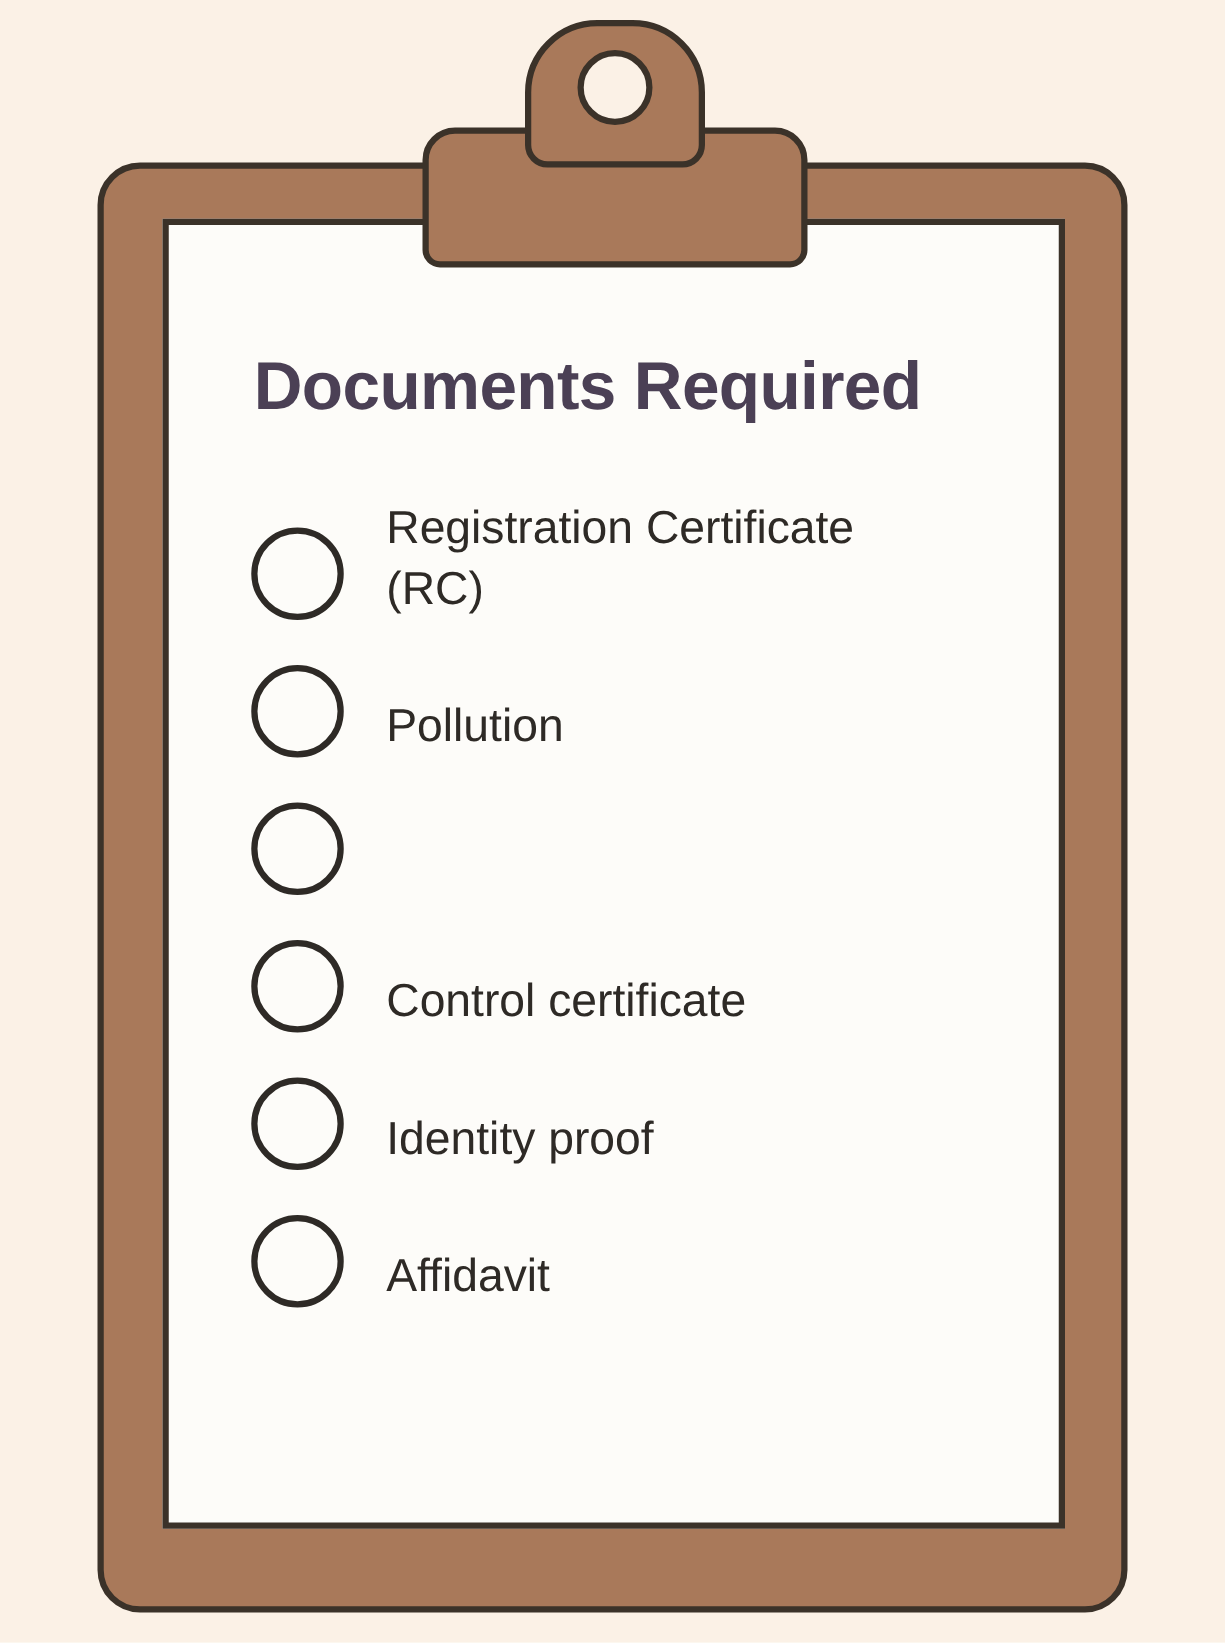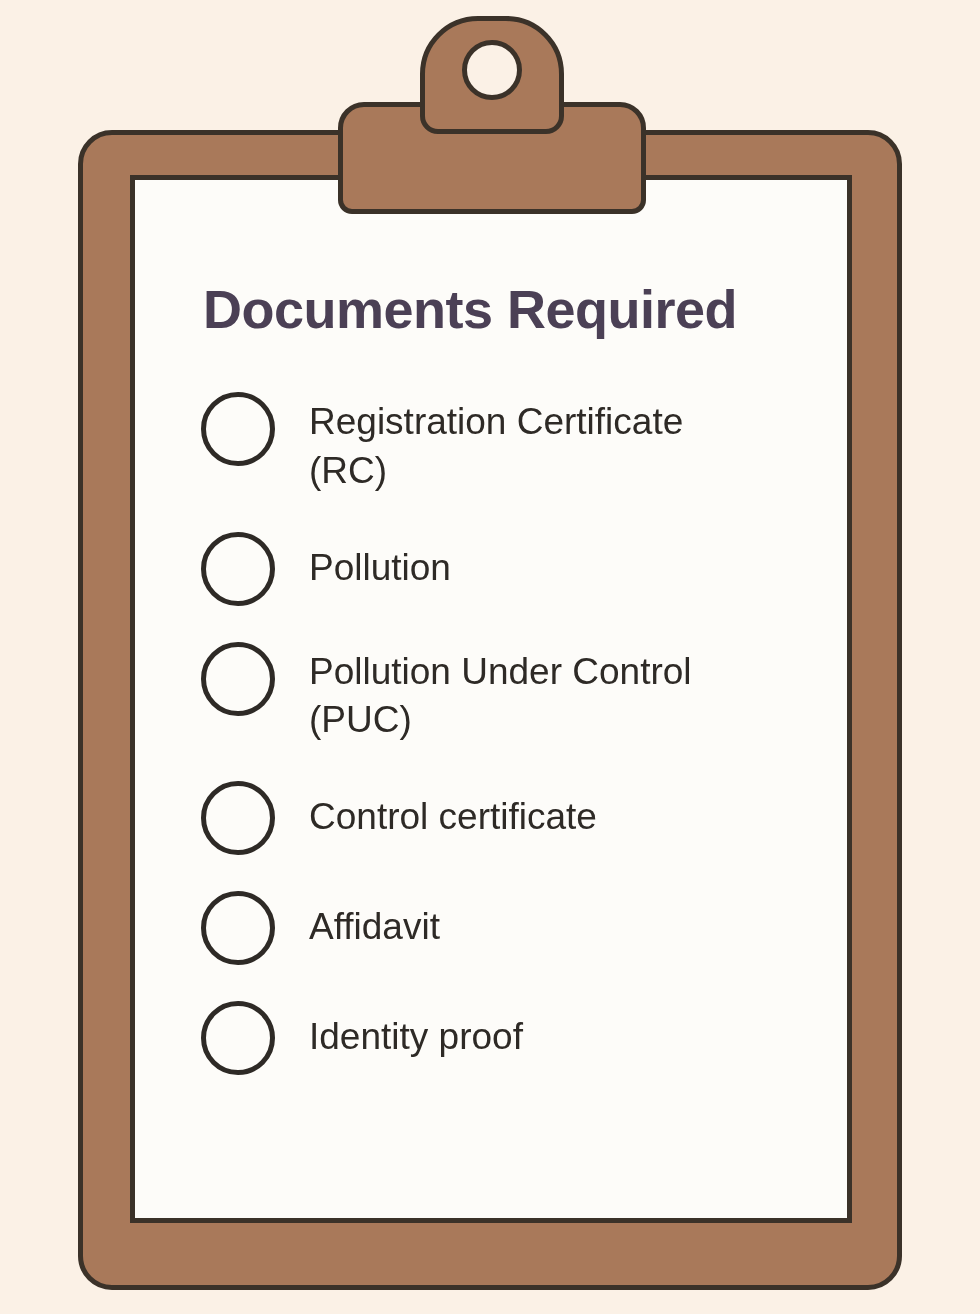--- a/index.html
+++ b/index.html
@@ -105,21 +105,21 @@
 
   .list {
     position: absolute;
     left: 66px;
     top: 212px;
     width: 600px;
   }
 
   .list-item {
     display: flex;
-    align-items: flex-start;
+    align-items: flex-end;
     margin-bottom: 36px;
   }
 
   .checkbox {
     flex: 0 0 auto;
     width: 74px;
     height: 74px;
     border: 5px solid #2e2a26;
     border-radius: 50%;
     box-sizing: border-box;
@@ -157,36 +157,35 @@
           <span class="item-label">Registration Certificate (RC)</span>
         </div>
 
         <div class="list-item item-tight">
           <span class="checkbox"></span>
           <span class="item-label">Pollution</span>
         </div>
 
         <div class="list-item">
           <span class="checkbox"></span>
-          <span class="item-label">Pollution Under Control (PUC)</span>
         </div>
 
         <div class="list-item item-tight">
           <span class="checkbox"></span>
           <span class="item-label">Control certificate</span>
         </div>
 
         <div class="list-item item-tight">
           <span class="checkbox"></span>
-          <span class="item-label">Affidavit</span>
+          <span class="item-label">Identity proof</span>
         </div>
 
         <div class="list-item item-tight">
           <span class="checkbox"></span>
-          <span class="item-label">Identity proof</span>
+          <span class="item-label">Affidavit</span>
         </div>
 
       </div>
     </div>
   </div>
 
   <div class="clip-neck"></div>
   <div class="clip-body"></div>
   <div class="clip-hole"></div>
 

